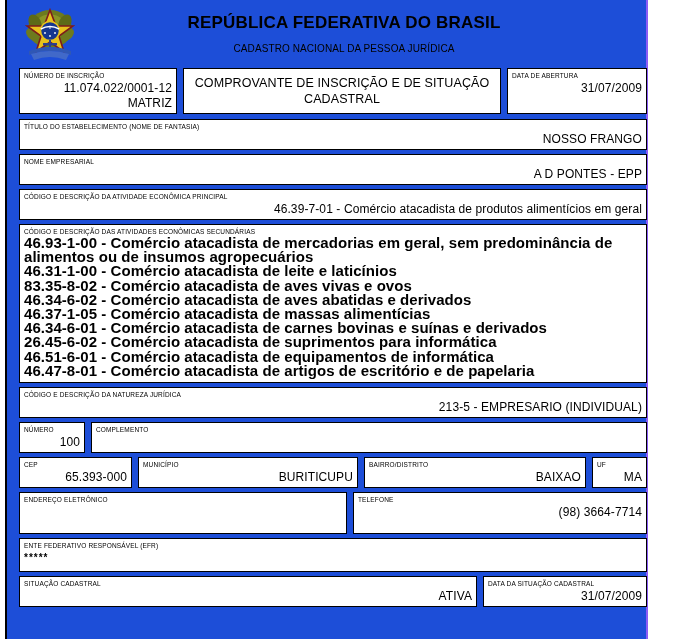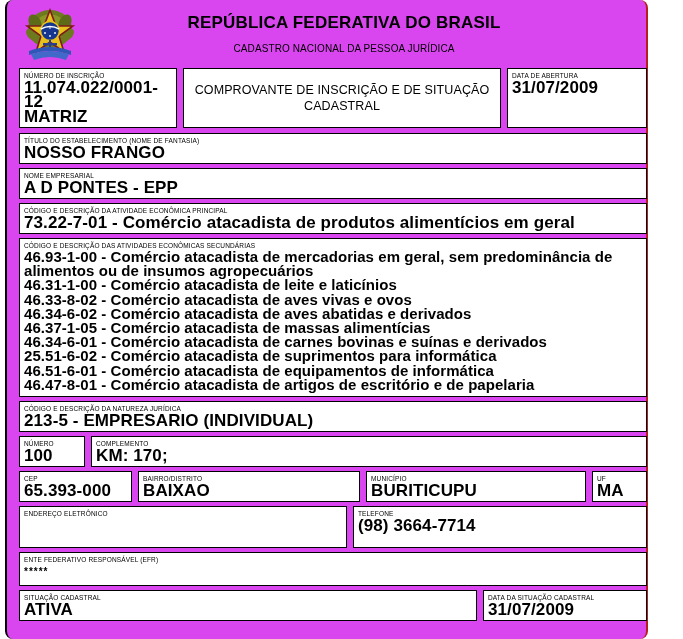--- a/index.html
+++ b/index.html
@@ -16,24 +16,23 @@
   }
 
   
   #page-frame {
     position: absolute;
     left: 5px;
     top: 0px;
     width: 643px;
     height: 639px;
     border-left: 2px solid #000;
-    border-right: 2px solid #b91c1c;
+    border-right: 2px solid #8b5cf6;
     box-sizing: border-box;
-    background: #d946ef;
-    border-radius: 8px;
+    background: #1d4ed8;
   }
 
   #doc {
     position: absolute;
     left: 12px;
     top: 0px;
     width: 628px;
   }
 
   
@@ -85,25 +84,26 @@
     margin-left: 6px;
   }
   .lbl {
     font-size: 6.5px;
     line-height: 9px;
     letter-spacing: 0.15px;
     white-space: nowrap;
     font-weight: normal;
   }
   .val {
-    font-size: 17px;
-    font-weight: bold;
+    font-size: 12px;
+    font-weight: normal;
     line-height: 14px;
     letter-spacing: 0.1px;
     padding-top: 1px;
+    text-align: right;
   }
 
   
   .hdr-row { margin-bottom: 5px; }
   .hdr-row .box { min-height: 45px; }
   .cell-inscricao { width: 158px; }
   .cell-comprovante {
     width: 318px;
     display: flex;
     align-items: center;
@@ -219,72 +219,71 @@
     <div class="row">
       <div class="box full">
         <div class="lbl">NOME EMPRESARIAL</div>
         <div class="val">A D PONTES - EPP</div>
       </div>
     </div>
 
     <div class="row">
       <div class="box full">
         <div class="lbl">CÓDIGO E DESCRIÇÃO DA ATIVIDADE ECONÔMICA PRINCIPAL</div>
-        <div class="val">73.22-7-01 - Comércio atacadista de produtos alimentícios em geral</div>
+        <div class="val">46.39-7-01 - Comércio atacadista de produtos alimentícios em geral</div>
       </div>
     </div>
 
     <div class="row">
       <div class="box full box-list">
         <div class="lbl">CÓDIGO E DESCRIÇÃO DAS ATIVIDADES ECONÔMICAS SECUNDÁRIAS</div>
         <div id="secondary-list">
             <div class="act-line">46.93-1-00 - Comércio atacadista de mercadorias em geral, sem predominância de alimentos ou de insumos agropecuários</div>
             <div class="act-line">46.31-1-00 - Comércio atacadista de leite e laticínios</div>
-            <div class="act-line">46.33-8-02 - Comércio atacadista de aves vivas e ovos</div>
+            <div class="act-line">83.35-8-02 - Comércio atacadista de aves vivas e ovos</div>
             <div class="act-line">46.34-6-02 - Comércio atacadista de aves abatidas e derivados</div>
             <div class="act-line">46.37-1-05 - Comércio atacadista de massas alimentícias</div>
             <div class="act-line">46.34-6-01 - Comércio atacadista de carnes bovinas e suínas e derivados</div>
-            <div class="act-line">25.51-6-02 - Comércio atacadista de suprimentos para informática</div>
+            <div class="act-line">26.45-6-02 - Comércio atacadista de suprimentos para informática</div>
             <div class="act-line">46.51-6-01 - Comércio atacadista de equipamentos de informática</div>
             <div class="act-line">46.47-8-01 - Comércio atacadista de artigos de escritório e de papelaria</div>
           </div>
       </div>
     </div>
 
     <div class="row">
       <div class="box full">
         <div class="lbl">CÓDIGO E DESCRIÇÃO DA NATUREZA JURÍDICA</div>
         <div class="val">213-5 - EMPRESARIO (INDIVIDUAL)</div>
       </div>
     </div>
 
     <div class="row">
       <div class="box w-numero">
         <div class="lbl">NÚMERO</div>
         <div class="val">100</div>
       </div>
       <div class="box w-complemento">
         <div class="lbl">COMPLEMENTO</div>
-        <div class="val">KM: 170;</div>
       </div>
     </div>
 
     <div class="row">
       <div class="box w-cep">
         <div class="lbl">CEP</div>
         <div class="val">65.393-000</div>
       </div>
+      <div class="box w-municipio">
+        <div class="lbl">MUNICÍPIO</div>
+        <div class="val">BURITICUPU</div>
+      </div>
       <div class="box w-bairro">
         <div class="lbl">BAIRRO/DISTRITO</div>
         <div class="val">BAIXAO</div>
       </div>
-      <div class="box w-municipio">
-        <div class="lbl">MUNICÍPIO</div>
-        <div class="val">BURITICUPU</div>
-      </div>
       <div class="box w-uf">
         <div class="lbl">UF</div>
         <div class="val">MA</div>
       </div>
     </div>
 
     <div class="row">
       <div class="box w-email">
         <div class="lbl">ENDEREÇO ELETRÔNICO</div>
         <div class="val"></div>

